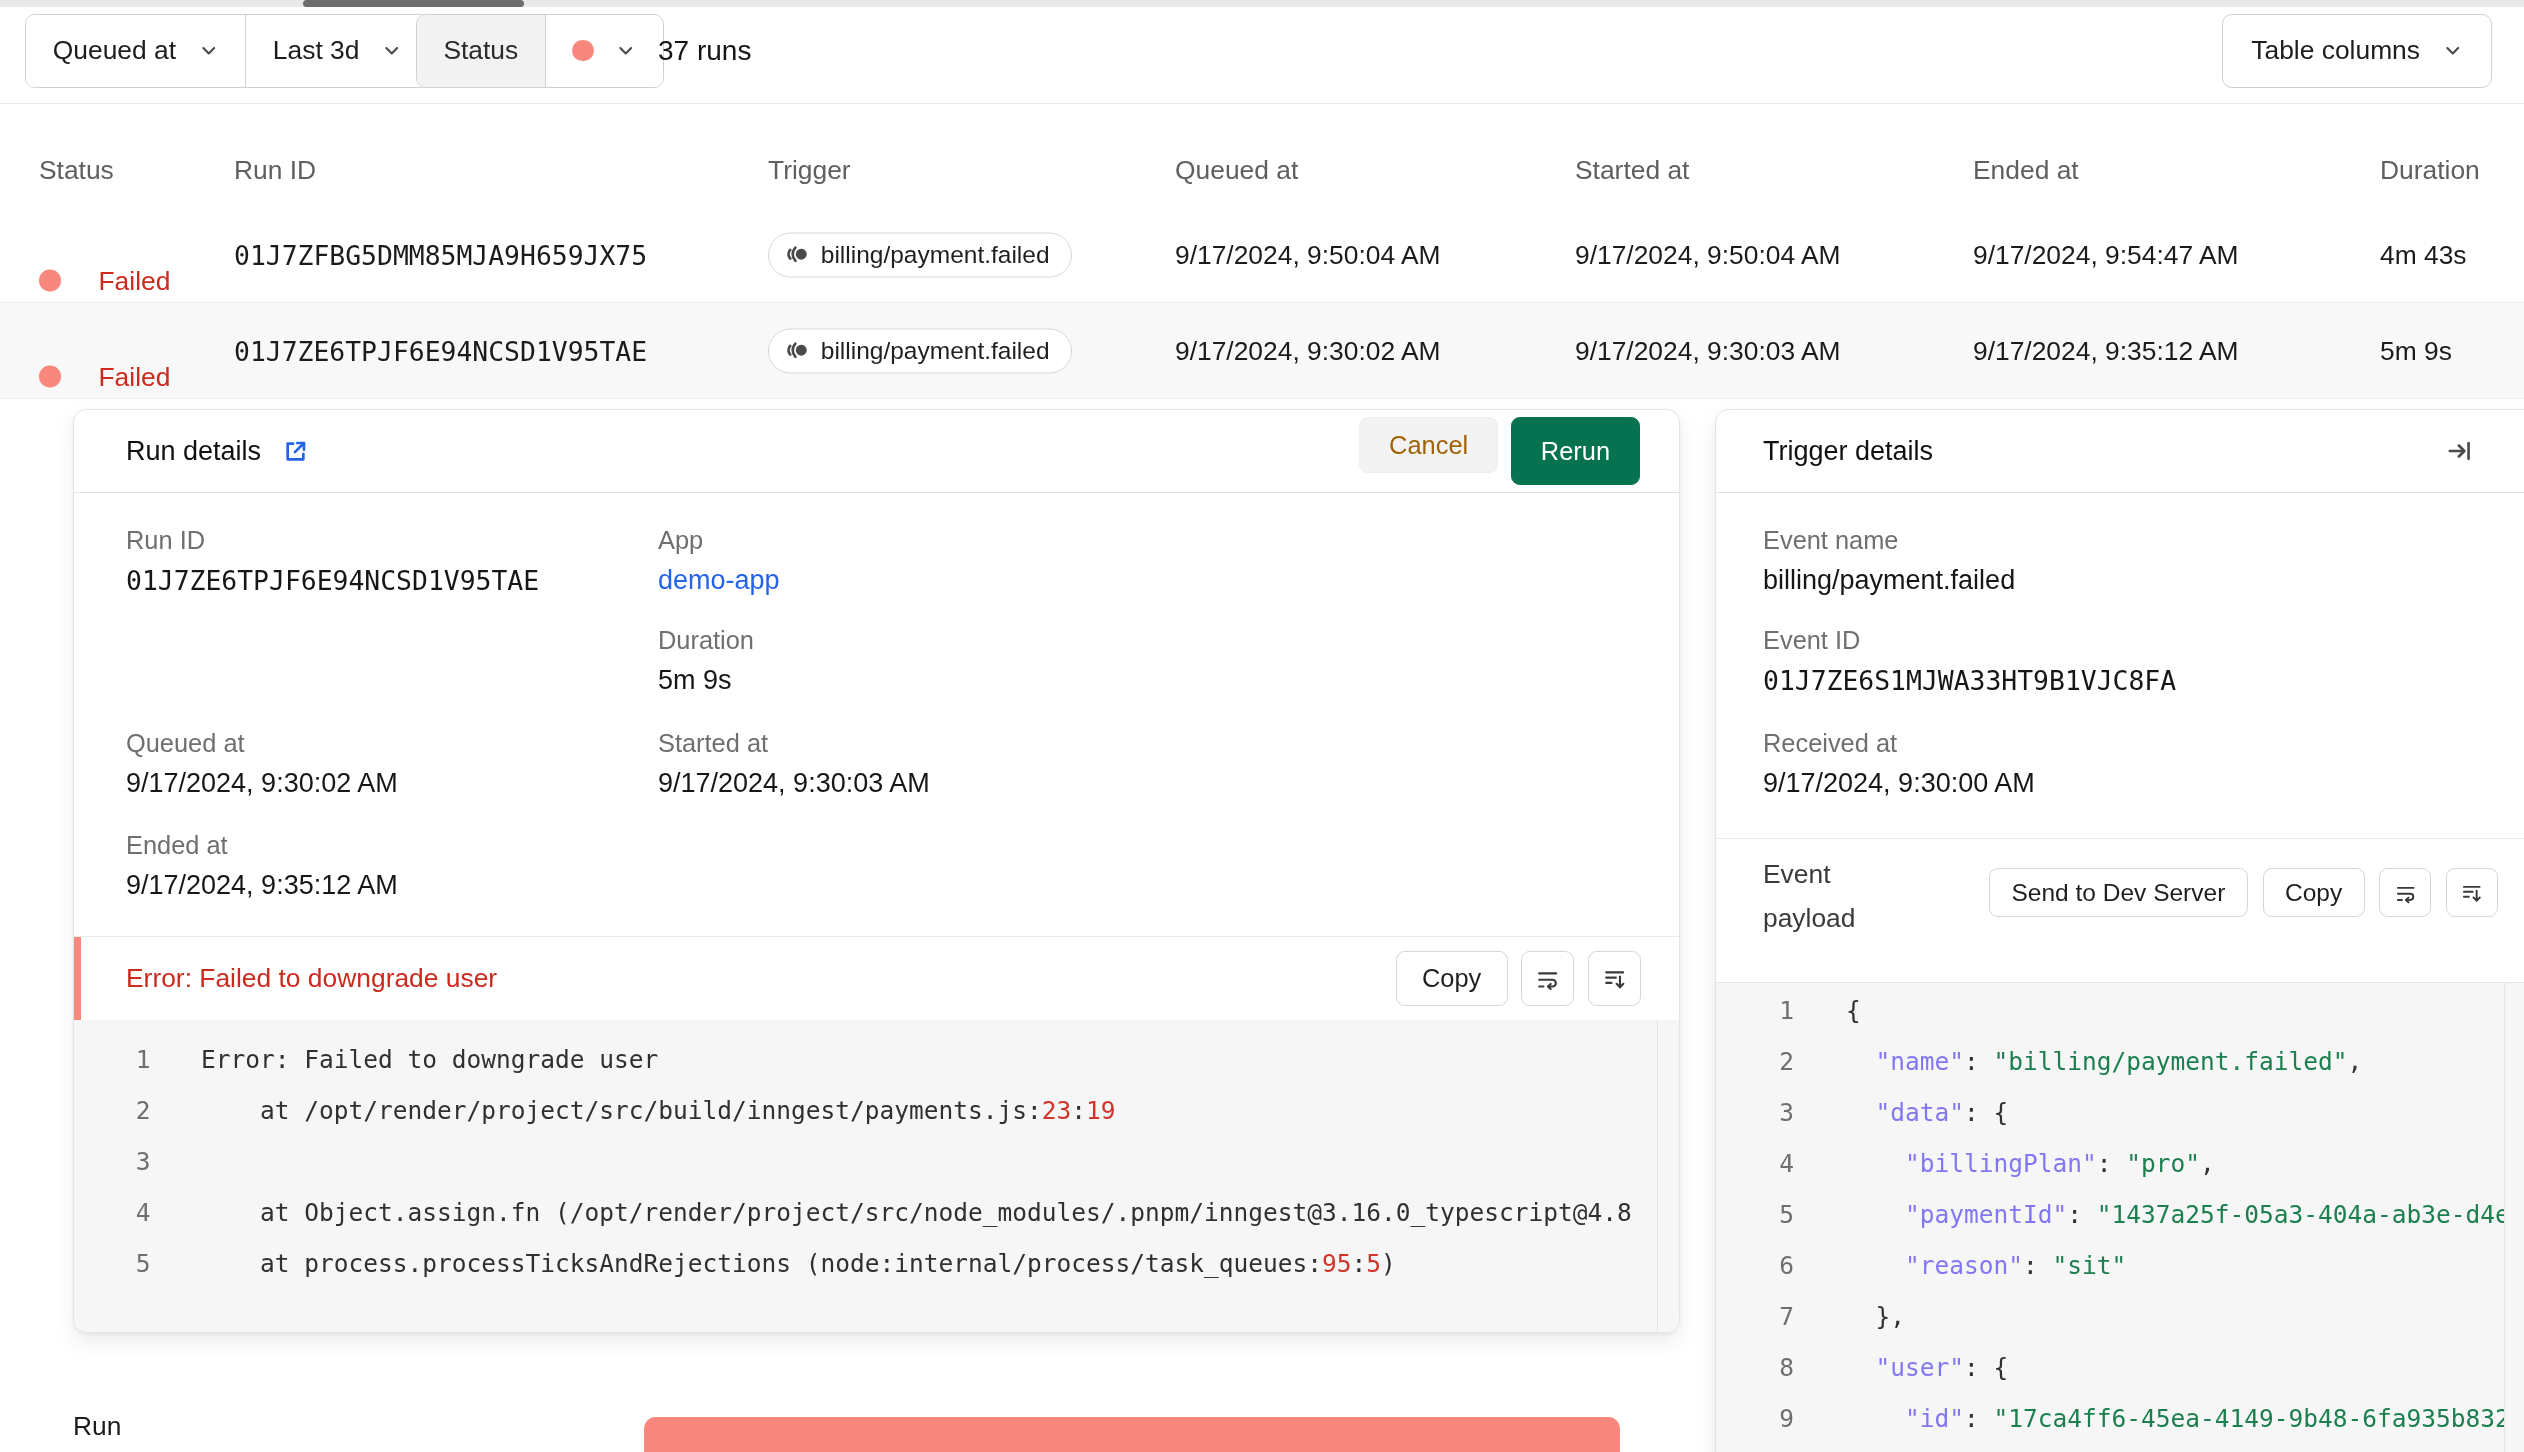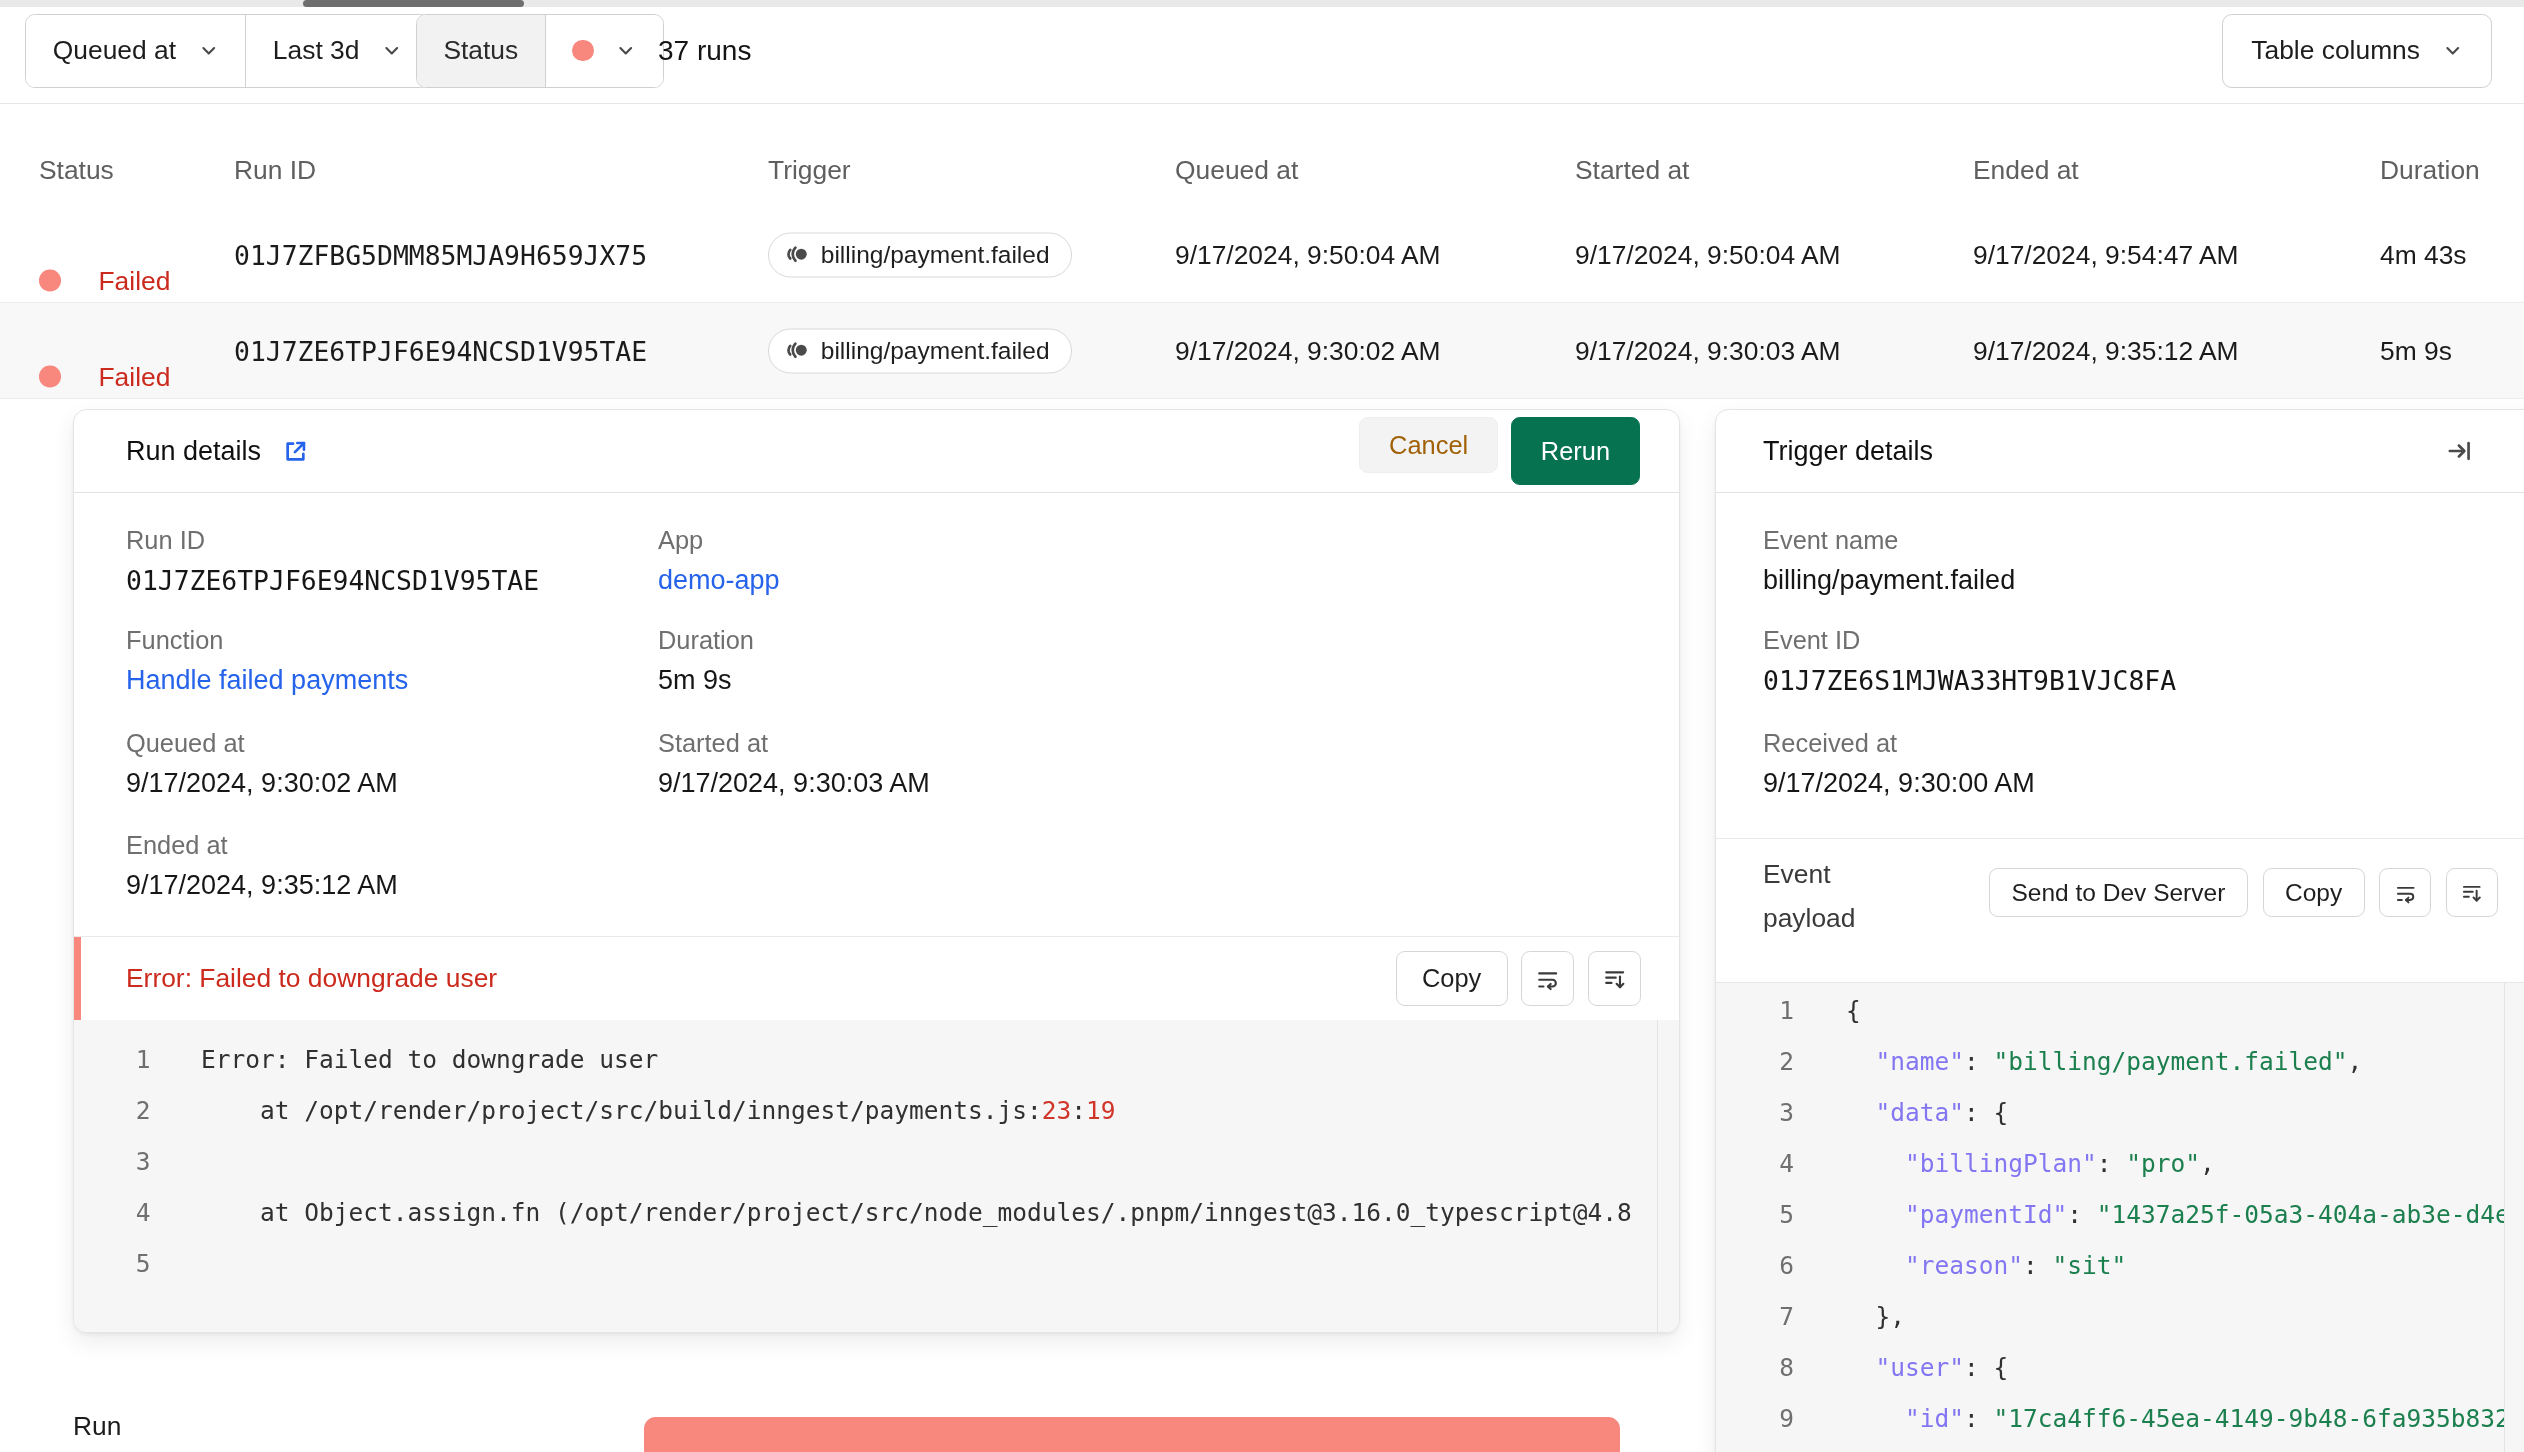--- a/index.html
+++ b/index.html
@@ -226,24 +226,20 @@
     </div>
 
     <div class="field" style="left:52px;top:114px">
       <div class="flabel">Run ID</div>
       <div class="fvalue mono">01J7ZE6TPJF6E94NCSD1V95TAE</div>
     </div>
     <div class="field" style="left:584px;top:114px">
       <div class="flabel">App</div>
       <div class="fvalue link">demo-app</div>
     </div>
-    <div class="field" style="left:52px;top:214px">
-      <div class="flabel">Function</div>
-      <div class="fvalue link">Handle failed payments</div>
-    </div>
     <div class="field" style="left:584px;top:214px">
       <div class="flabel">Duration</div>
       <div class="fvalue">5m 9s</div>
     </div>
     <div class="field" style="left:52px;top:317px">
       <div class="flabel">Queued at</div>
       <div class="fvalue">9/17/2024, 9:30:02 AM</div>
     </div>
     <div class="field" style="left:584px;top:317px">
       <div class="flabel">Started at</div>
@@ -294,20 +290,21 @@
           </div>
           <div class="cline">
             <span class="ln">3</span>
           </div>
           <div class="cline">
             <span class="ln">4</span>
             <span class="ctext"><span class="tok-pln">    at Object.assign.fn (/opt/render/project/src/node_modules/.pnpm/inngest@3.16.0_typescript@4.8</span></span>
           </div>
           <div class="cline">
             <span class="ln">5</span>
+            <span class="ctext"><span class="tok-pln">    at process.processTicksAndRejections (node:internal/process/task_queues:</span><span class="tok-red">95</span><span class="tok-pln">:</span><span class="tok-red">5</span><span class="tok-pln">)</span></span>
           </div>
         </div>
       <div class="code-gutter"></div>
     </div>
   </section>
 
   <span class="timeline-label">Run</span>
   <div class="timeline-bar"></div>
 
   <aside class="card trigger-card">

